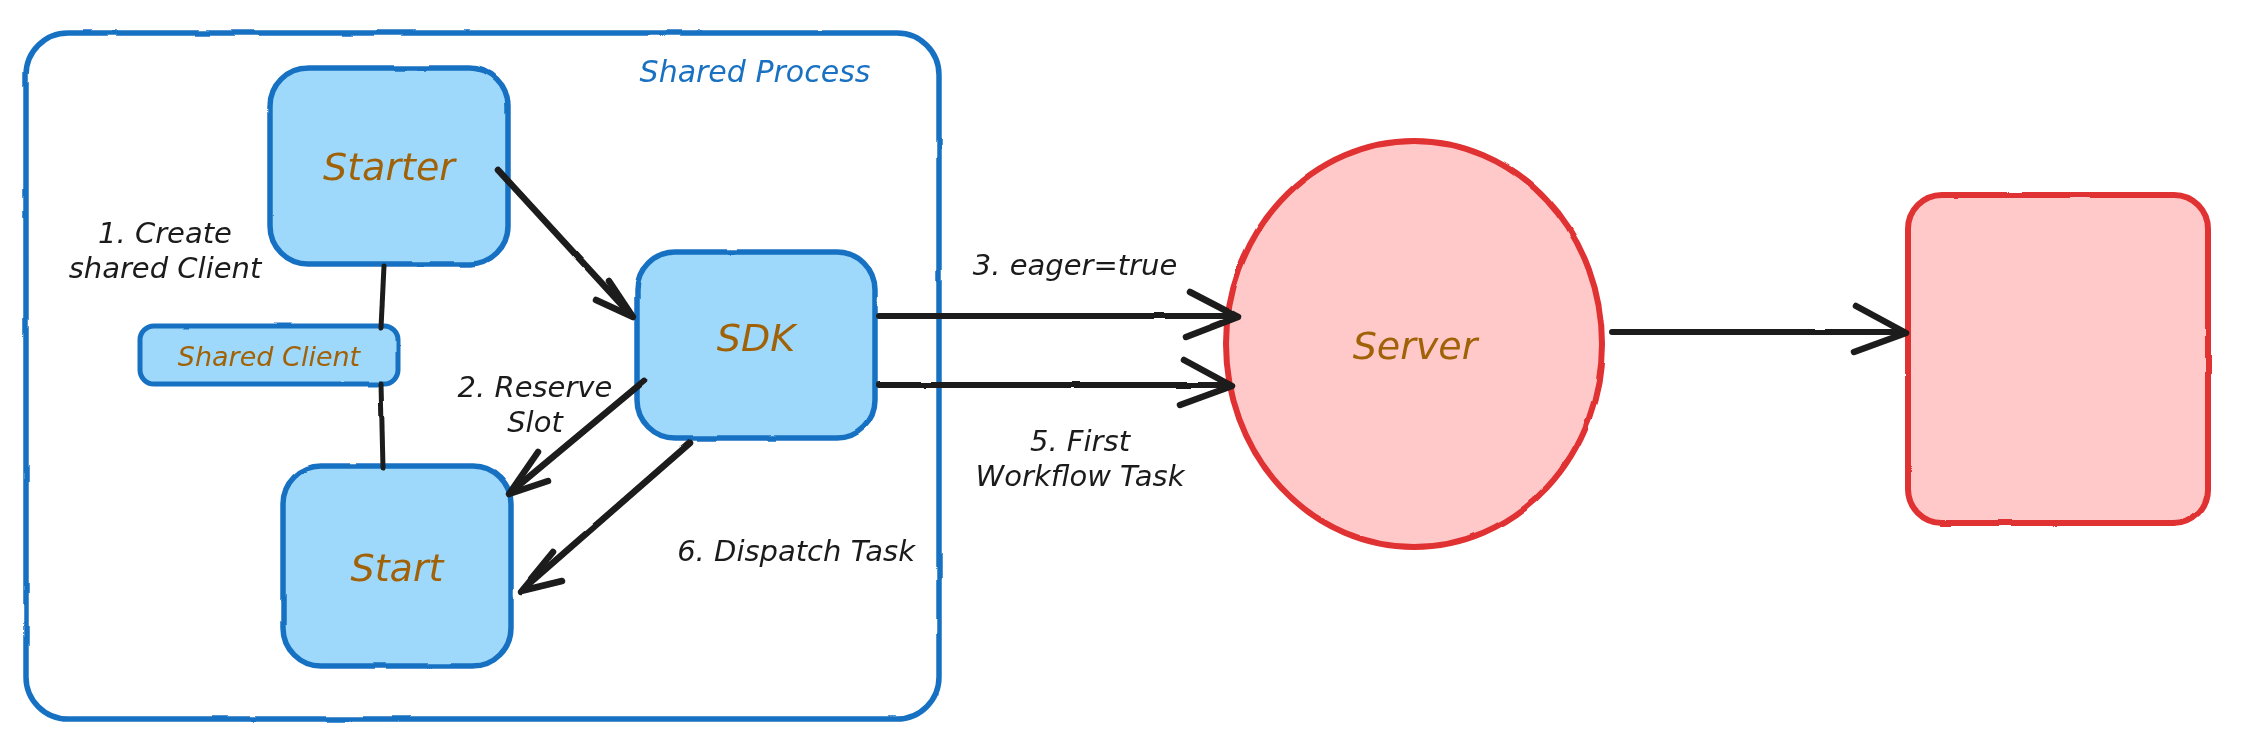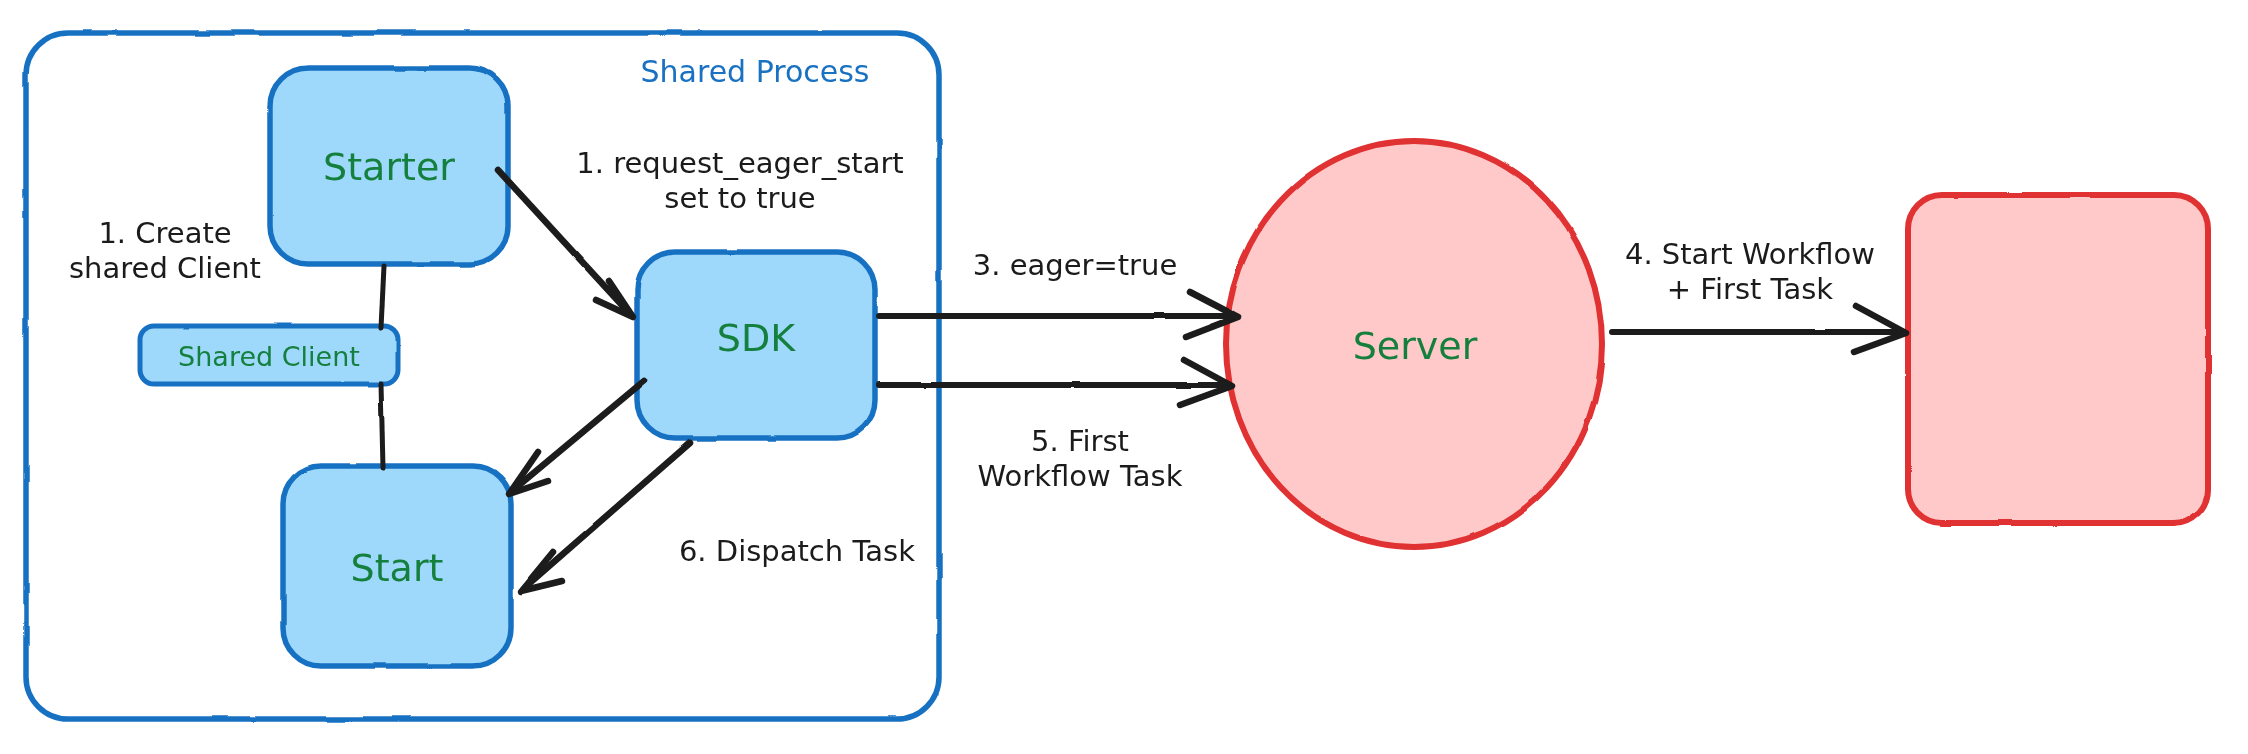--- a/index.html
+++ b/index.html
@@ -27,23 +27,24 @@
     overflow: visible;
   }
   .node-label, .edge-label, .group-label {
     position: absolute;
     font-family: "DejaVu Sans", sans-serif;
     text-align: center;
     line-height: 1.22;
     white-space: pre-line;
     pointer-events: none;
     user-select: none;
+    font-style: italic;
   }
   .node-label {
-    color: #15803d;
+    color: #a16207;
     font-size: 38px;
     font-weight: 400;
   }
   .node-label.small {
     font-size: 27px;
   }
   .edge-label {
     color: #1b1b1b;
     font-size: 29px;
     font-weight: 400;
@@ -135,31 +136,29 @@
 
   <div class="node-label small" style="left:140px; top:341px; width:258px;">Shared Client</div>
 
   <div class="node-label" style="left:283px; top:545px; width:228px;">Start</div>
 
   <div class="node-label" style="left:637px; top:315px; width:238px;">SDK</div>
 
   <div class="node-label" style="left:1290px; top:323px; width:250px;">Server</div>
 
 
-  <div class="edge-label" style="left:540px; top:146px; width:400px;">1. request_eager_start
-set to true</div>
 
   <div class="edge-label" style="left:30px; top:216px; width:270px;">1. Create
 shared Client</div>
 
+  <div class="edge-label" style="left:435px; top:370px; width:200px;">2. Reserve
+Slot</div>
 
   <div class="edge-label" style="left:955px; top:248px; width:240px;">3. eager=true</div>
 
-  <div class="edge-label" style="left:1600px; top:237px; width:300px;">4. Start Workflow
-+ First Task</div>
 
   <div class="edge-label" style="left:950px; top:424px; width:260px;">5. First
 Workflow Task</div>
 
   <div class="edge-label" style="left:615px; top:534px; width:300px;text-align:right;">6. Dispatch Task</div>
 
   <div class="hit" style="left:270px; top:68px; width:238px; height:196px;"></div>
   <div class="hit" style="left:140px; top:326px; width:258px; height:58px;"></div>
   <div class="hit" style="left:283px; top:466px; width:228px; height:200px;"></div>
   <div class="hit" style="left:637px; top:252px; width:238px; height:186px;"></div>

